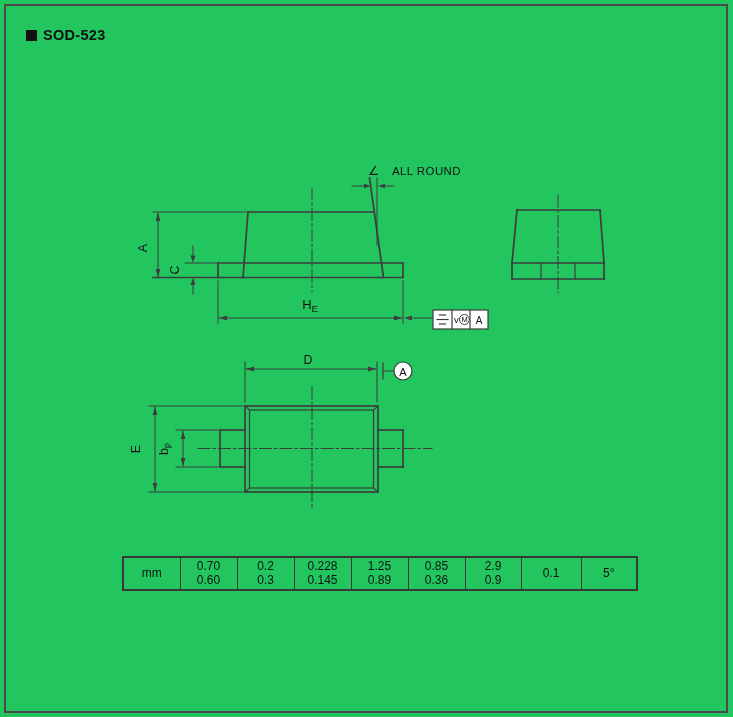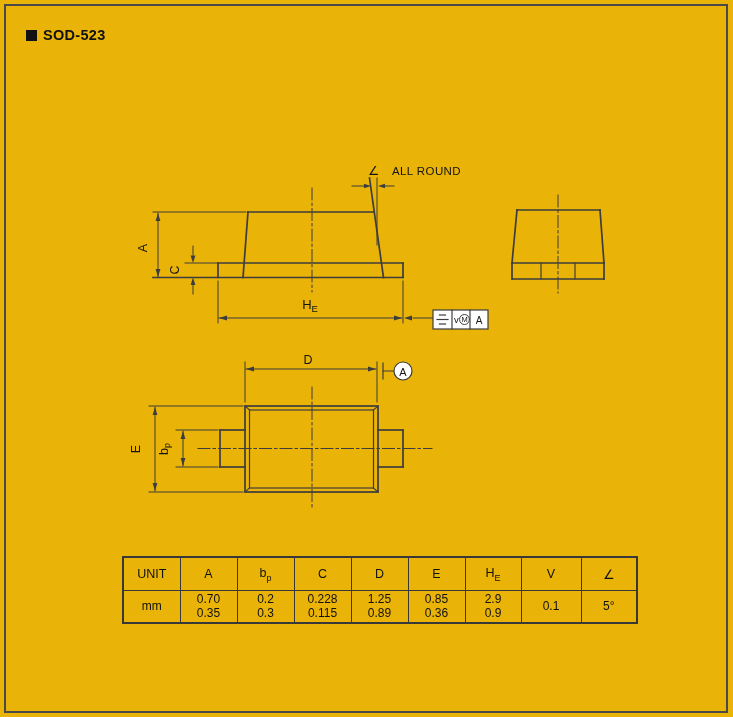--- a/index.html
+++ b/index.html
@@ -1,17 +1,17 @@
 <!DOCTYPE html>
 <html><head>
 <meta charset="utf-8">
 <style>
   html,body { margin:0; padding:0; background:#ffffff; }
   .page {
-    position:relative; width:733px; height:717px; background:#eab308;
+    position:relative; width:733px; height:717px; background:#22c55e;
     font-family:"Liberation Sans", sans-serif; overflow:hidden;
   }
   .page-border { position:absolute; left:4px; top:4px; right:5px; bottom:4px;
     border:2px solid #4a4a4a; pointer-events:none; }
   .title-block { position:absolute; left:26px; top:27px; display:flex; align-items:center; gap:6px; }
   .title-square { width:11px; height:11px; background:#111; display:inline-block; }
   .title-text { font-size:14.5px; font-weight:bold; color:#111; letter-spacing:0.3px; }
 
   svg.drawing { position:absolute; left:0; top:0; }
   svg .ln { stroke:#3d3d3d; fill:none; stroke-linecap:square; }
@@ -196,44 +196,33 @@
         <col style="width:57px">
         <col style="width:57px">
       <col style="width:57px">
         <col style="width:57px">
         <col style="width:57px">
       <col style="width:56px">
         <col style="width:60px">
         <col style="width:56px">
     </colgroup>
     <tbody>
-        <tr class="hdr">
-      <td><span>UNIT</span></td>
-      <td><span>A</span></td>
-      <td><span>b</span><sub>p</sub></td>
-      <td><span>C</span></td>
-      <td><span>D</span></td>
-      <td><span>E</span></td>
-      <td><span>H</span><sub>E</sub></td>
-      <td><span>V</span></td>
-      <td><span class="angle-hdr">∠</span></td>
-    </tr>
     <tr class="data">
       <td>mm</td>
       <td>
             <div>0.70</div>
-            <div>0.35</div>
+            <div>0.60</div>
           </td>
       <td>
             <div>0.2</div>
             <div>0.3</div>
           </td>
       <td>
             <div>0.228</div>
-            <div>0.115</div>
+            <div>0.145</div>
           </td>
       <td>
             <div>1.25</div>
             <div>0.89</div>
           </td>
       <td>
             <div>0.85</div>
             <div>0.36</div>
           </td>
       <td>

